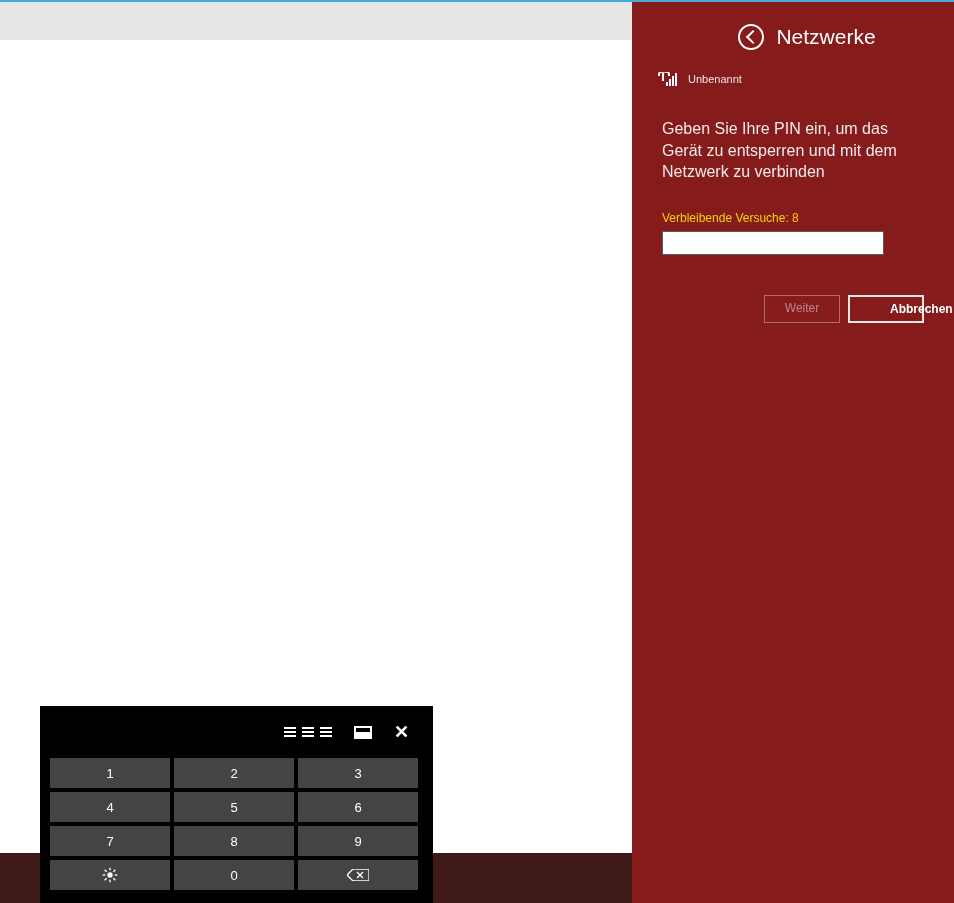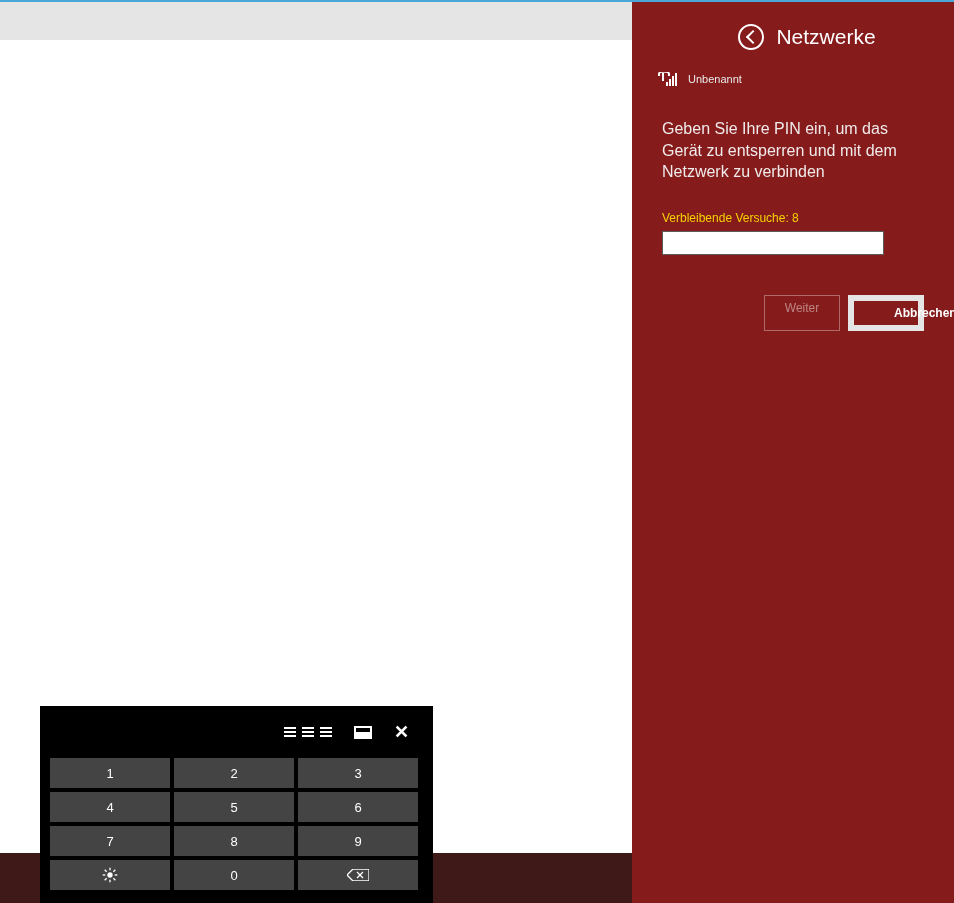--- a/index.html
+++ b/index.html
@@ -27,21 +27,21 @@
     .signal-icon .ant { position: absolute; left: -1px; top: -2px; width: 8px; height: 8px; }
     .signal-icon .ant::before { content: ""; position: absolute; left: 3px; top: 3px; width: 2px; height: 8px; background: #fff; }
     .signal-icon .ant::after { content: ""; position: absolute; left: -1px; top: 0; width: 8px; height: 6px; border-top: 2px solid #fff; border-left: 2px solid #fff; border-right: 2px solid #fff; border-radius: 4px 4px 0 0; transform: scaleY(.6); }
     .net-name { font-size: 11px; color: #e8e8e8; }
     .net-instr { font-size: 16px; color: #f0eaea; line-height: 1.35; padding: 32px 30px 0 30px; }
     .attempts { font-size: 12px; color: #f5d400; padding: 28px 0 6px 30px; }
     .pin-input { margin-left: 30px; width: 222px; height: 24px; background: #fff; border: 1px solid #5a5a5a; padding: 2px 4px; font-size: 13px; }
     .btn-row { display: flex; gap: 8px; justify-content: flex-end; padding: 40px 30px 0 0; }
     .btn { font-size: 12px; padding: 5px 0; width: 76px; text-align: center; cursor: pointer; background: transparent; }
     .btn-disabled { border: 1px solid rgba(255,255,255,.35); color: rgba(255,255,255,.45); }
-    .btn-primary { border: 6px solid #e5e5e5; color: #fff; font-weight: 600; padding-left: 40px; }
+    .btn-primary { border: 2px solid #e5e5e5; color: #fff; font-weight: 600; padding-left: 40px; }
 
     
     .keypad { position: absolute; left: 40px; top: 706px; width: 393px; height: 197px; background: #000; }
     .kp-top { display: flex; justify-content: flex-end; align-items: center; gap: 22px; height: 52px; padding-right: 24px; }
     .kp-layout-icon { display: inline-flex; gap: 6px; cursor: pointer; }
     .kp-layout-icon span { display: inline-flex; flex-direction: column; gap: 2px; }
     .kp-layout-icon span i { display: block; width: 12px; height: 2px; background: #fff; }
     .kp-dock-icon { width: 18px; height: 13px; border: 2px solid #fff; position: relative; cursor: pointer; }
     .kp-dock-icon::after { content: ""; position: absolute; left: 0; right: 0; bottom: 0; height: 5px; background: #fff; }
     .kp-close-icon { font-size: 18px; color: #fff; font-weight: 700; cursor: pointer; line-height: 1; }

